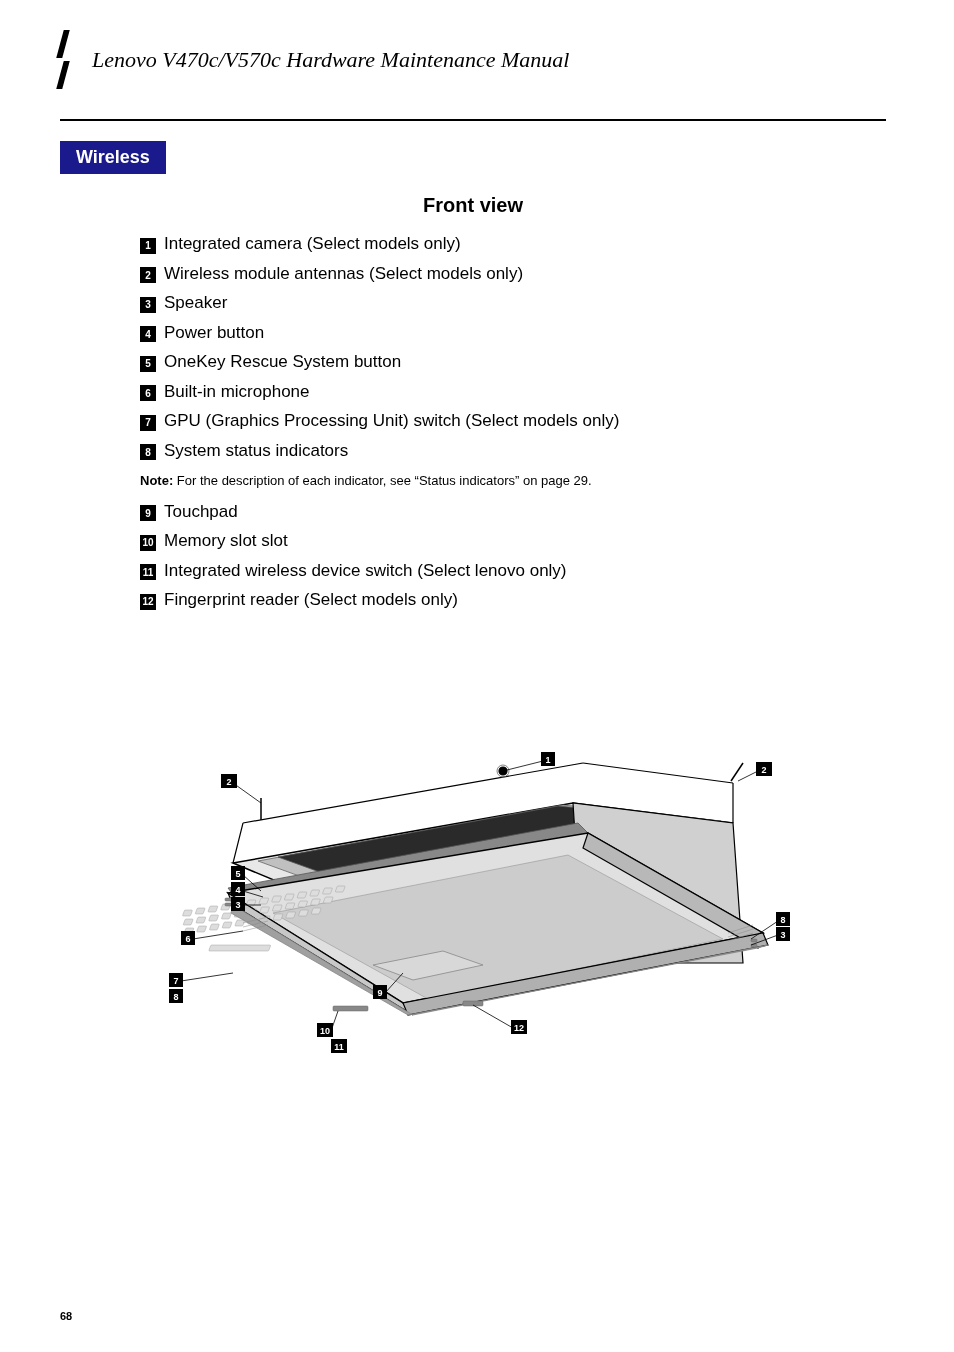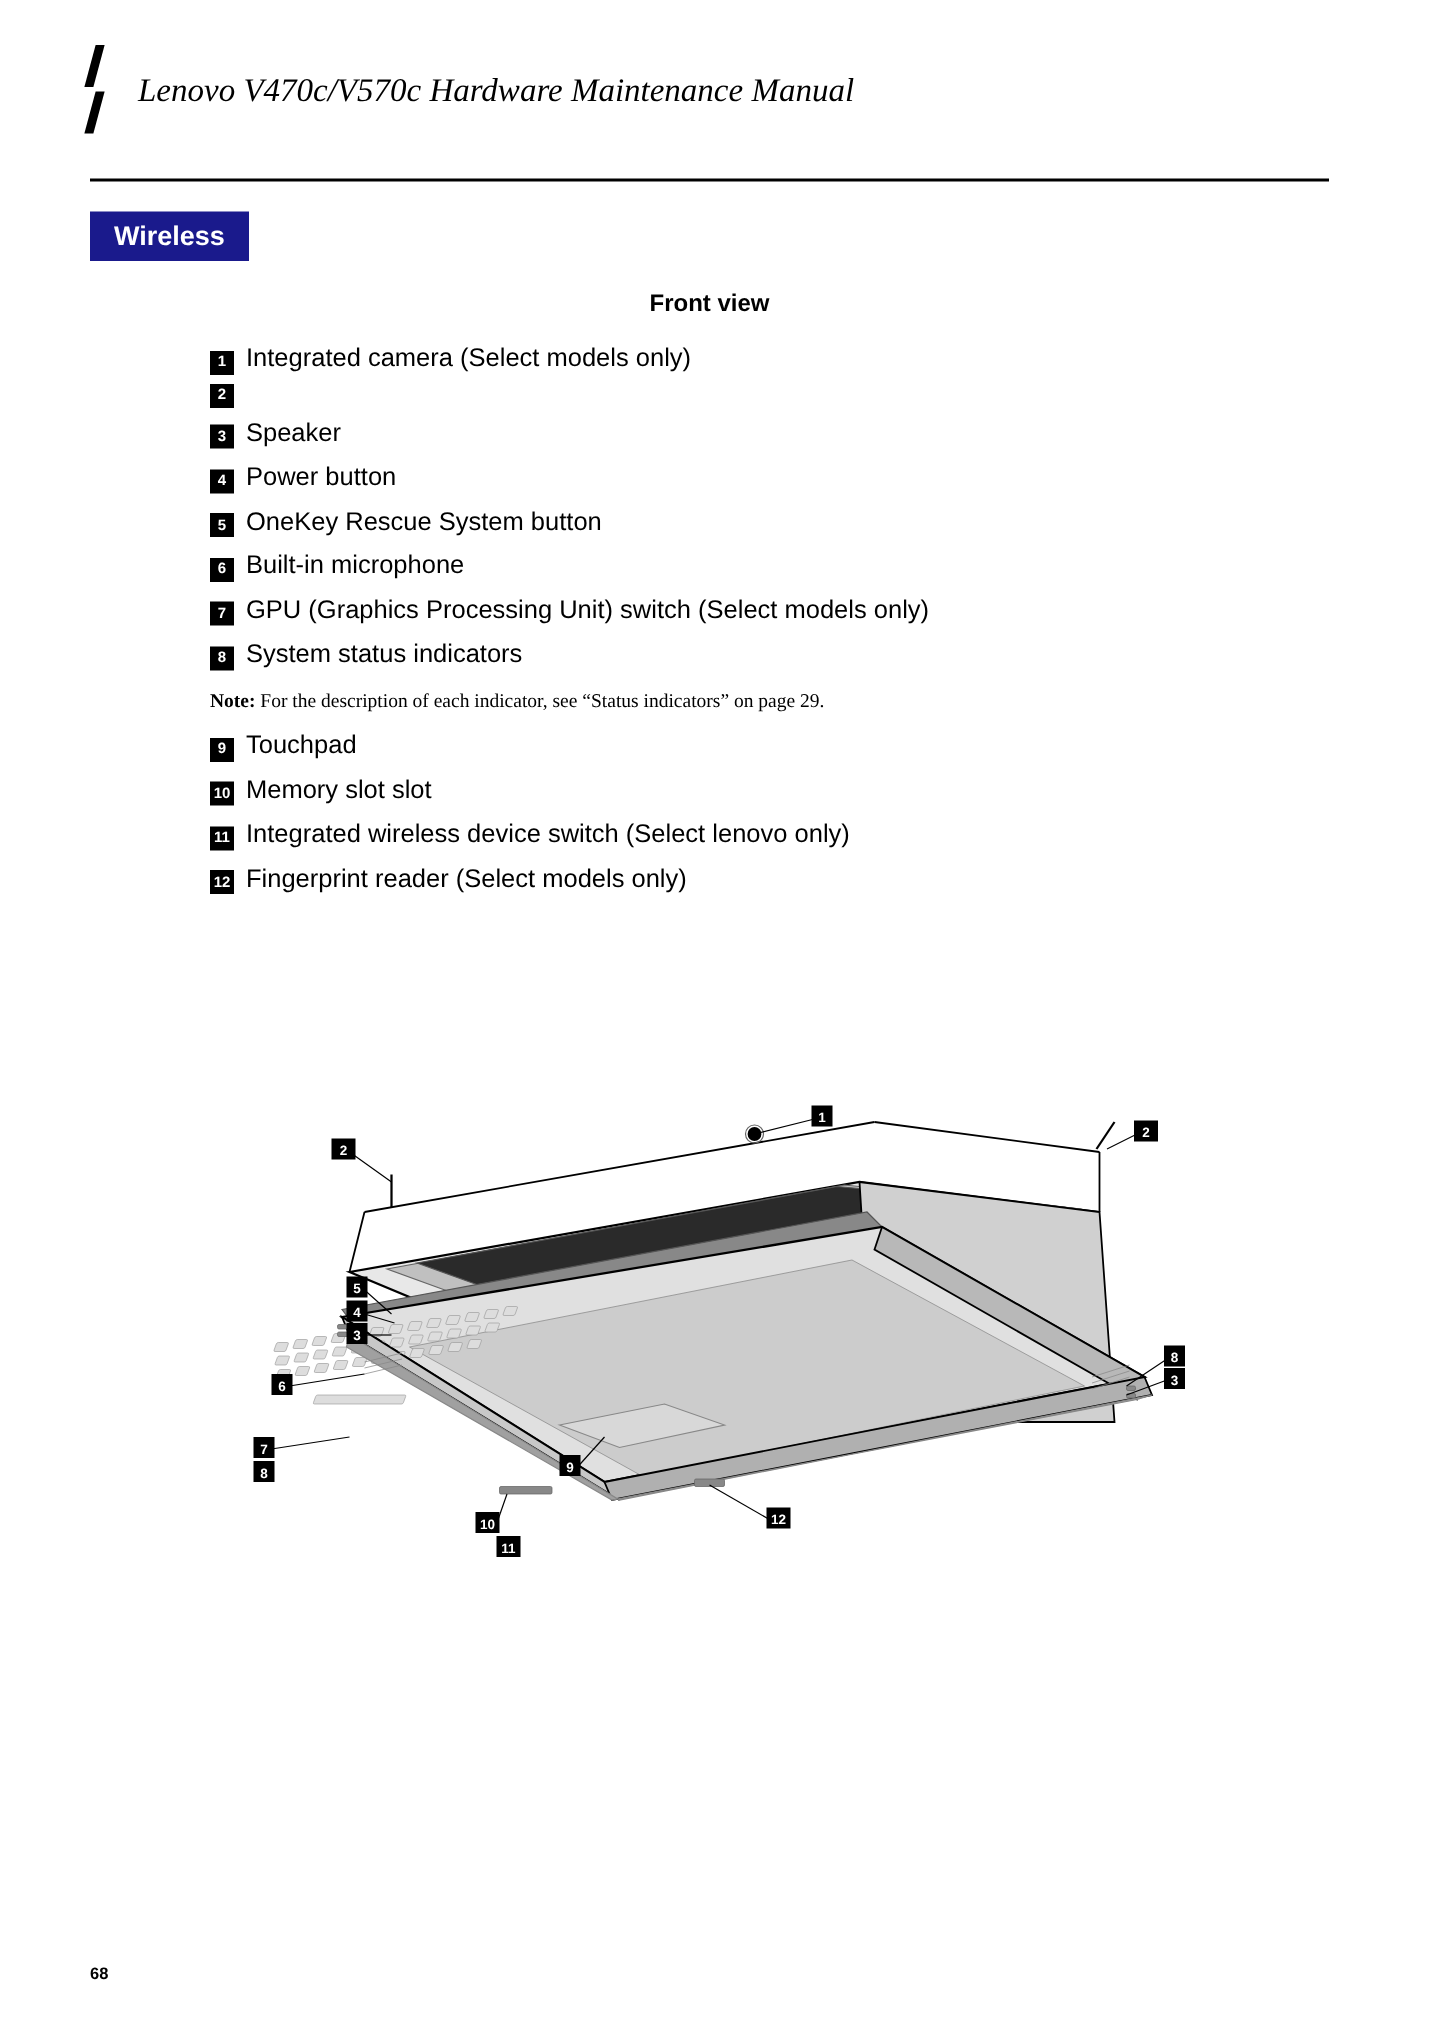--- a/index.html
+++ b/index.html
@@ -67,21 +67,21 @@
       display: inline-block;
       font-family: Arial, sans-serif;
     }
 
     .section-divider {
       border-top: 2px solid #000;
       margin-bottom: 20px;
     }
 
     .front-view-title {
-      font-size: 16px;
+      font-size: 20px;
       font-weight: bold;
       text-align: center;
       margin-bottom: 14px;
       font-family: Arial, sans-serif;
     }
 
     
     .items-list {
       margin-left: 80px;
       margin-bottom: 8px;
@@ -111,21 +111,21 @@
     }
 
     .item-text {
       font-family: Arial, sans-serif;
       font-size: 17px;
     }
 
     .note-row {
       margin-left: 80px;
       margin-bottom: 8px;
-      font-family: Liberation Serif, serif;
+      font-family: Liberation Sans, sans-serif;
       font-size: 13px;
       line-height: 1.5;
     }
 
     .note-bold {
       font-weight: bold;
     }
 
     
     .diagram-container {
@@ -176,20 +176,21 @@
 
   <div class="front-view-title">Front view</div>
 
   <div class="items-list">
     <div class="item-row">
       <span class="item-badge">1</span>
       <span class="item-text">Integrated camera (Select models only)</span>
     </div>
     <div class="item-row">
       <span class="item-badge">2</span>
+      <span class="item-text">Wireless module antennas (Select models only)</span>
     </div>
     <div class="item-row">
       <span class="item-badge">3</span>
       <span class="item-text">Speaker</span>
     </div>
     <div class="item-row">
       <span class="item-badge">4</span>
       <span class="item-text">Power button</span>
     </div>
     <div class="item-row">

